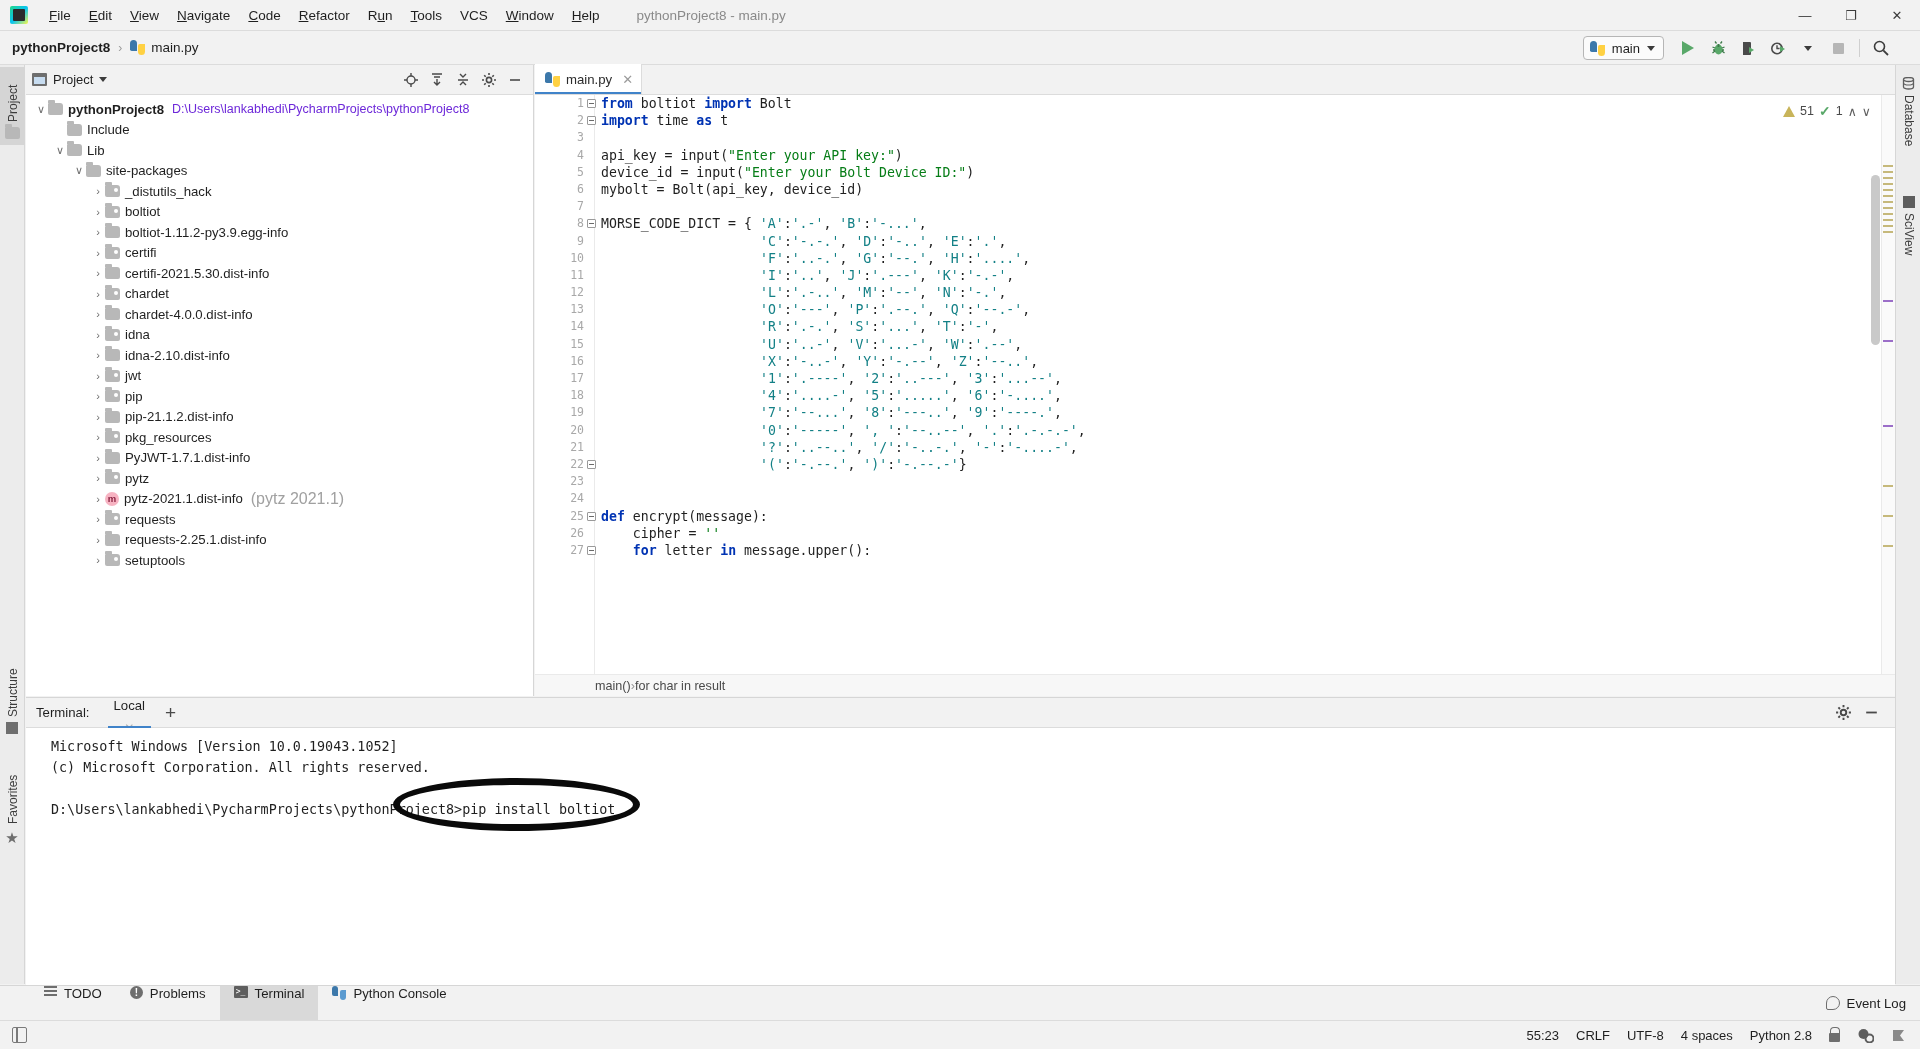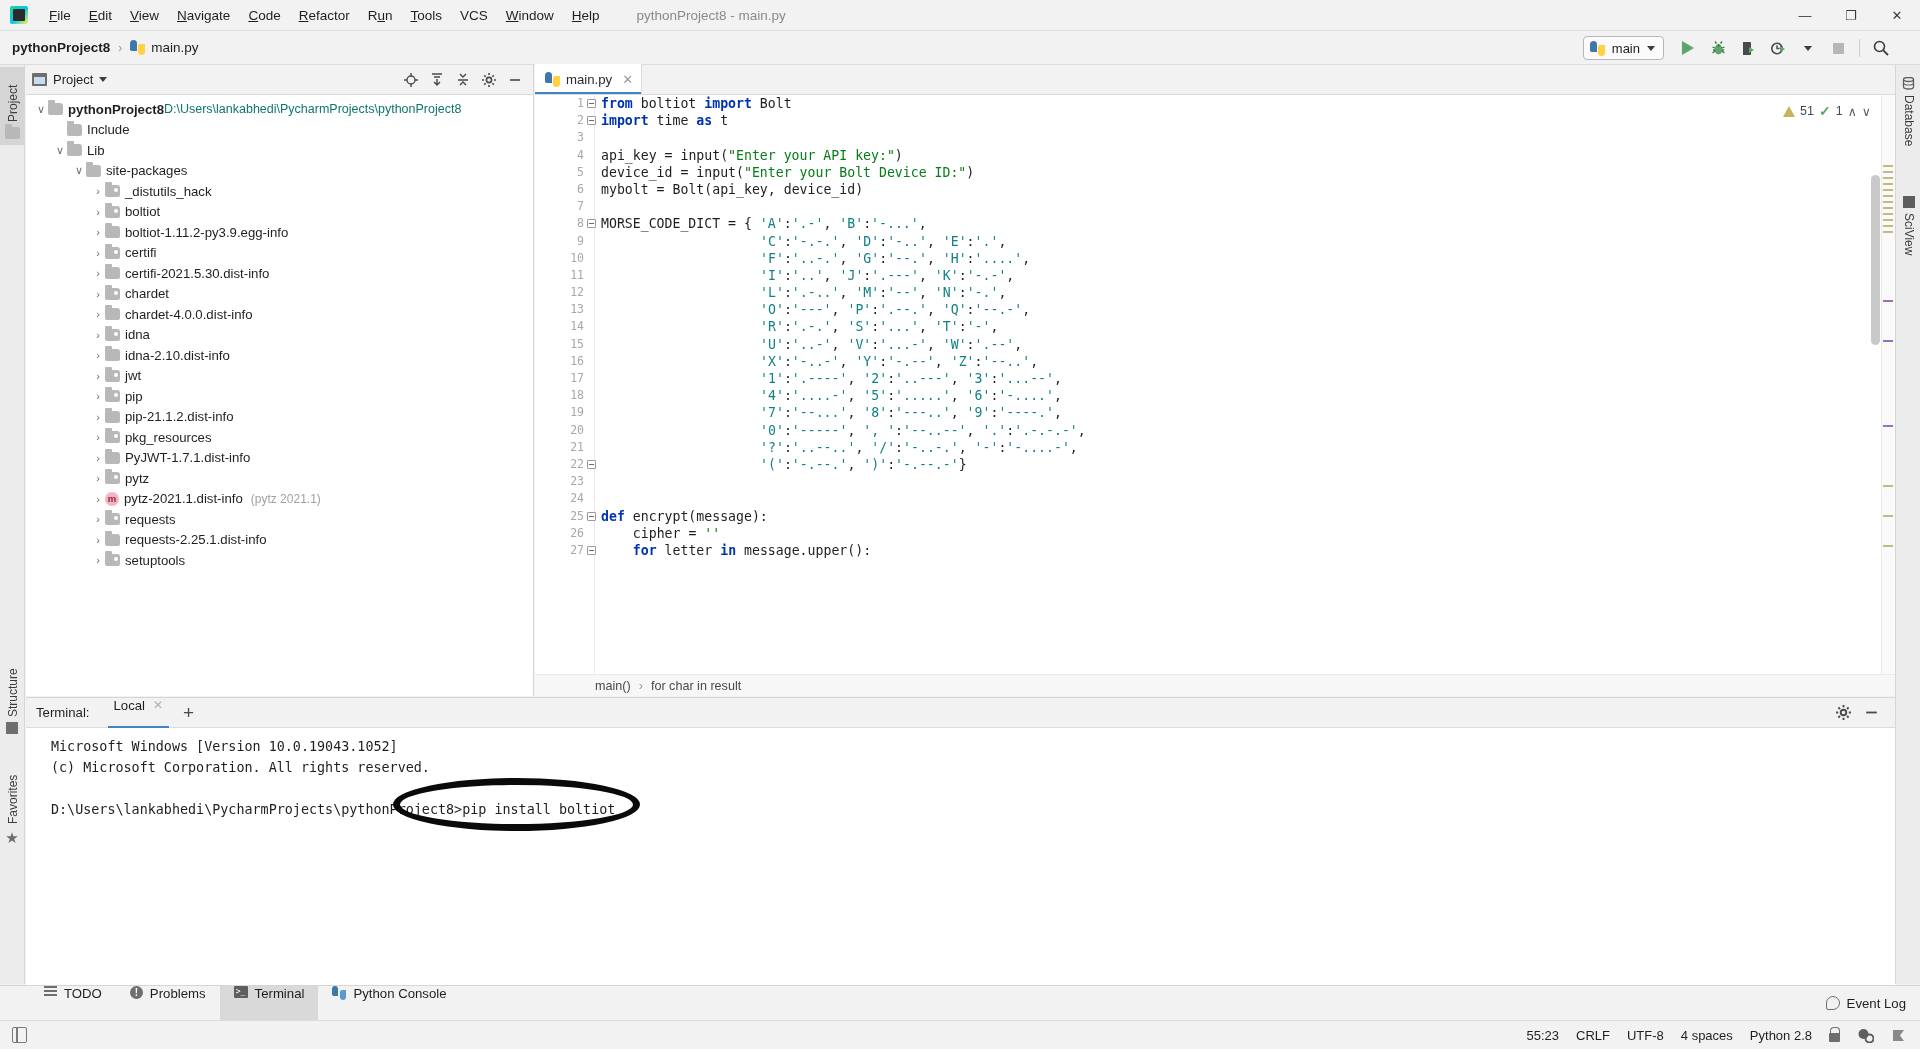--- a/index.html
+++ b/index.html
@@ -133,22 +133,22 @@
   }
   .folder.src::after {
     content:""; position:absolute; right:2px; top:3px; width:4px; height:4px;
     border-radius:50%; background:#fff;
   }
   .mbadge {
     width: 14px; height: 14px; border-radius: 50%; background:#f7b3c2; color:#8a2040;
     font-size: 9.5px; display:flex;align-items:center;justify-content:center;
     margin-right: 5px; flex:none; font-weight: bold;
   }
-  .tpath { color: #0f766e; font-size: 12.5px; }
-  .tdim { color: #a0a0a0; font-size: 12px; margin-left: 8px; }
+  .tpath { color: #6d28d9; font-size: 12.5px; margin-left: 8px; }
+  .tdim { color: #a0a0a0; font-size: 16px; margin-left: 8px; }
   .tbold { font-weight: bold; }
 
   
   .editor-area {
     position: absolute; top: 65px; left: 535px; width: 1360px; height: 631px; background: #fff;
   }
   .tabstrip {
     height: 30px; background: #f2f2f2; border-bottom: 1px solid #dcdcdc; display: flex; align-items: flex-end;
   }
   .etab {
@@ -200,40 +200,40 @@
   }
   .warn-tri {
     width: 0; height: 0; border-left: 6px solid transparent; border-right: 6px solid transparent;
     border-bottom: 11px solid #c8b45a;
   }
   .check-green { color: #59a869; font-size: 14px; font-weight: bold; }
 
   .breadcrumb-bot {
     position: absolute; left: 0; bottom: 0; width: 100%; height: 22px;
     background: #f7f7f7; border-top: 1px solid #eaeaea; display: flex; align-items: center;
-    padding-left: 60px; gap: 8px; font-size: 12.6px; color: #4a4a4a;
+    padding-left: 60px; font-size: 12.6px; color: #4a4a4a;
   }
   .scrollbar-v {
     position: absolute; right: 15px; top: 80px; width: 9px; height: 170px;
     background: #c9c9c9; border-radius: 5px;
   }
 
   
   .termpanel {
     position: absolute; top: 697px; left: 26px; width: 1869px; height: 287px;
     background: #fff; border-top: 1px solid #d6d6d6;
   }
   .term-header {
     height: 30px; background: #f2f2f2; border-bottom: 1px solid #dcdcdc;
     display: flex; align-items: center; padding-left: 10px; gap: 0;
   }
   .term-label { font-size: 13.2px; color: #1f1f1f; margin-right: 16px; }
   .term-tab {
-    height: 30px; display: flex; gap: 8px; padding: 0 8px;
-    font-size: 13.2px; color: #1f1f1f; position: relative;
+    height: 30px; display: flex; align-items: center; gap: 8px; padding: 0 8px;
+    font-size: 13.2px; color: #1f1f1f; position: relative; flex-direction: column;
   }
   .term-tab.active::after {
     content:""; position:absolute; left:2px; right:2px; bottom:0; height:2px; background:#4083c9;
   }
   .term-tab .close-x { color:#b0b0b0; font-size:12px; }
   .term-plus { font-size: 19px; color: #4a4a4a; padding: 0 12px; line-height: 1; }
   .term-header-right { margin-left: auto; display: flex; align-items: center; gap: 4px; padding-right: 12px; }
   .term-body {
     position: relative; height: 257px; background: #fff; padding: 8px 0 0 25px;
     font-family: "DejaVu Sans Mono", monospace; font-size: 13.4px; color: #1f1f1f; line-height: 21px;

